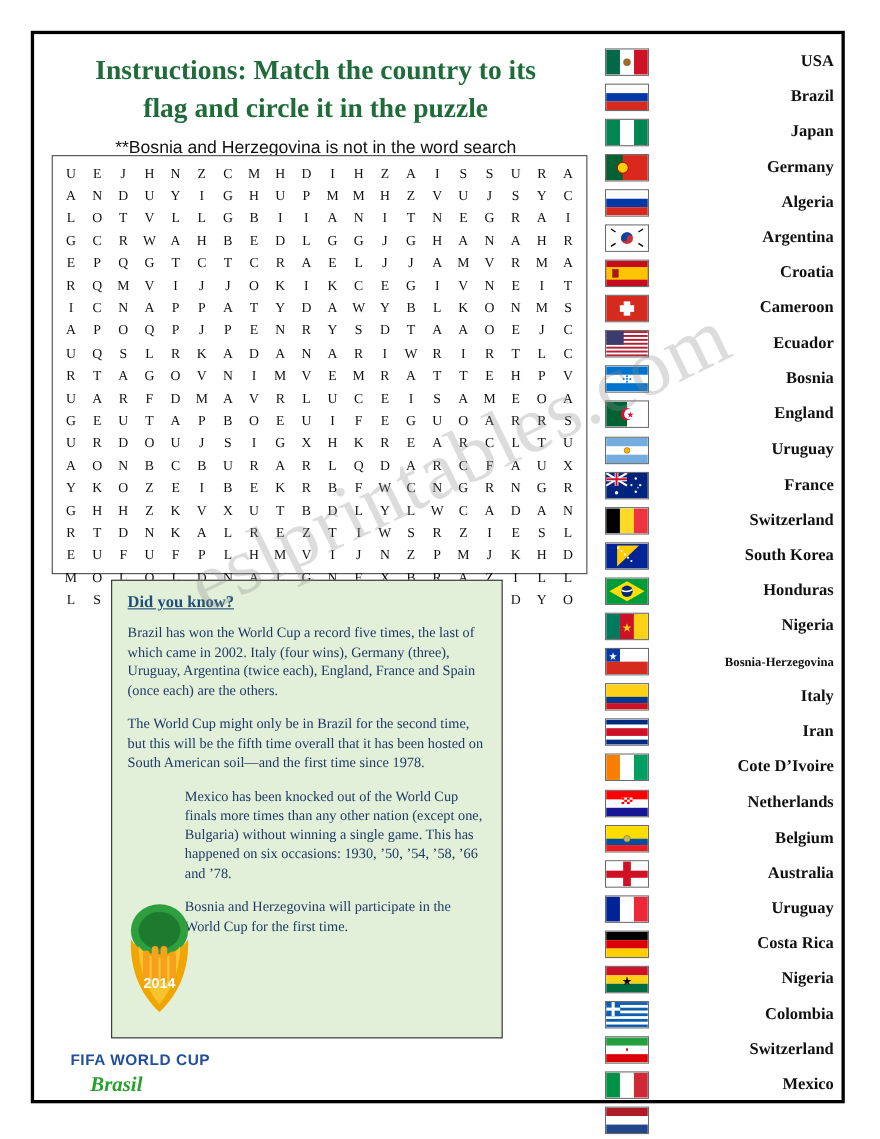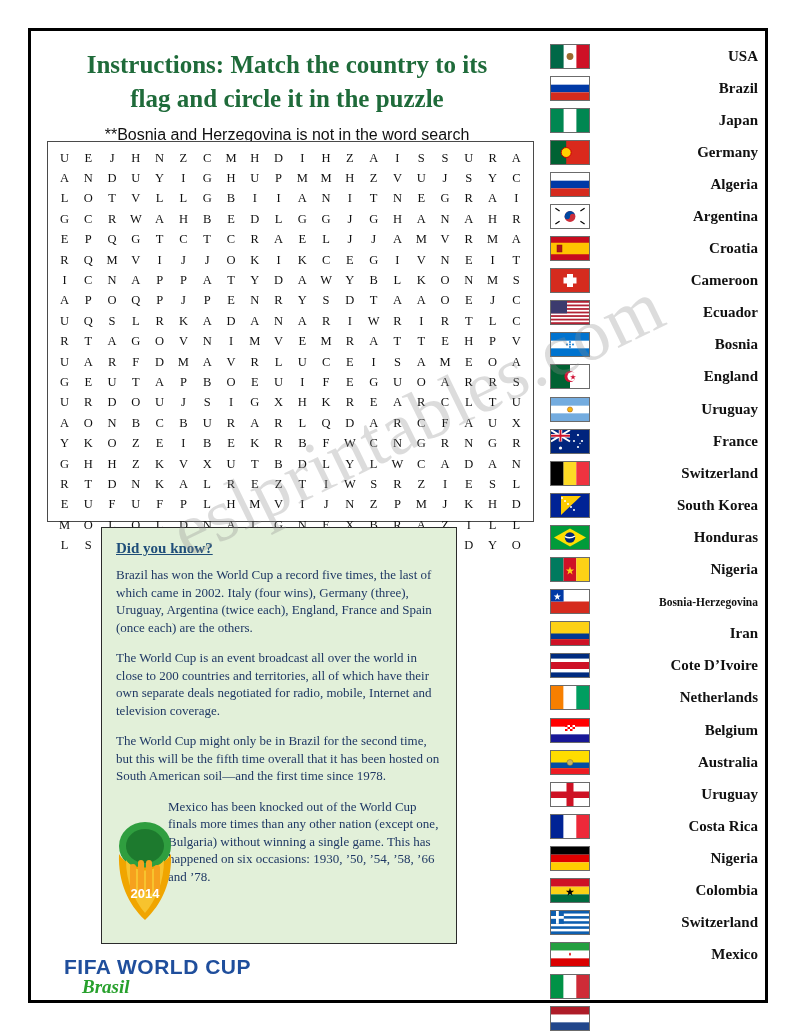--- a/index.html
+++ b/index.html
@@ -108,21 +108,21 @@
   .trophy-logo {
     position: absolute;
     left: 104px; top: 820px;
     width: 82px; height: 108px;
   }
   .footer-fifa {
     position: absolute;
     left: 64px; top: 955px;
     font-family: "Liberation Sans", sans-serif;
     font-weight: bold;
-    font-size: 21px;
+    font-size: 14px;
     color: #1f4e9c;
     letter-spacing: 0.5px;
   }
   .footer-brasil {
     position: absolute;
     left: 82px; top: 976px;
     font-family: "Liberation Serif", serif;
     font-weight: bold;
     font-style: italic;
     font-size: 19px;
@@ -639,23 +639,23 @@
         <div class="grid-cell">N</div>
         <div class="grid-cell">D</div>
         <div class="grid-cell">Y</div>
         <div class="grid-cell">O</div>
       </div>
     </div>
 
   <div class="dyk-box">
     <div class="dyk-title">Did you know?</div>
     <p class="dyk-p">Brazil has won the World Cup a record five times, the last of which came in 2002. Italy (four wins), Germany (three), Uruguay, Argentina (twice each), England, France and Spain (once each) are the others.</p>
-    <p class="dyk-p">The World Cup is an event broadcast all over the world in close to 200 countries and territories, all of which have their own separate deals negotiated for radio, mobile, Internet and television coverage.</p>
     <p class="dyk-p">The World Cup might only be in Brazil for the second time, but this will be the fifth time overall that it has been hosted on South American soil—and the first time since 1978.</p>
     <p class="dyk-p indent-left">Mexico has been knocked out of the World Cup finals more times than any other nation (except one, Bulgaria) without winning a single game. This has happened on six occasions: 1930, ’50, ’54, ’58, ’66 and ’78.</p>
+    <p class="dyk-p indent-left">Bosnia and Herzegovina will participate in the World Cup for the first time.</p>
   </div>
 
   <div class="trophy-logo">
     <svg width="82" height="108" viewBox="0 0 82 108">
       <ellipse cx="41" cy="26" rx="26" ry="24" fill="#2f9e3f"></ellipse>
       <ellipse cx="41" cy="26" rx="19" ry="17" fill="#1d7a2e"></ellipse>
       <path d="M15 34 C14 62 24 84 41 100 C58 84 68 62 67 34 C56 52 26 52 15 34 Z" fill="#f0a500"></path>
       <path d="M22 40 C22 62 30 80 41 93 C52 80 60 62 60 40 C50 54 32 54 22 40 Z" fill="#f7c32e"></path>
       <g fill="#f6a11e">
         <rect x="26" y="44" width="6" height="30" rx="3"></rect>
@@ -1007,20 +1007,23 @@
       <div class="name-row">
         <span>Honduras</span>
       </div>
       <div class="name-row">
         <span>Nigeria</span>
       </div>
       <div class="name-row small">
         <span>Bosnia-Herzegovina</span>
       </div>
       <div class="name-row">
+        <span>Italy</span>
+      </div>
+      <div class="name-row">
         <span>Iran</span>
       </div>
       <div class="name-row">
         <span>Cote D’Ivoire</span>
       </div>
       <div class="name-row">
         <span>Netherlands</span>
       </div>
       <div class="name-row">
         <span>Belgium</span>

